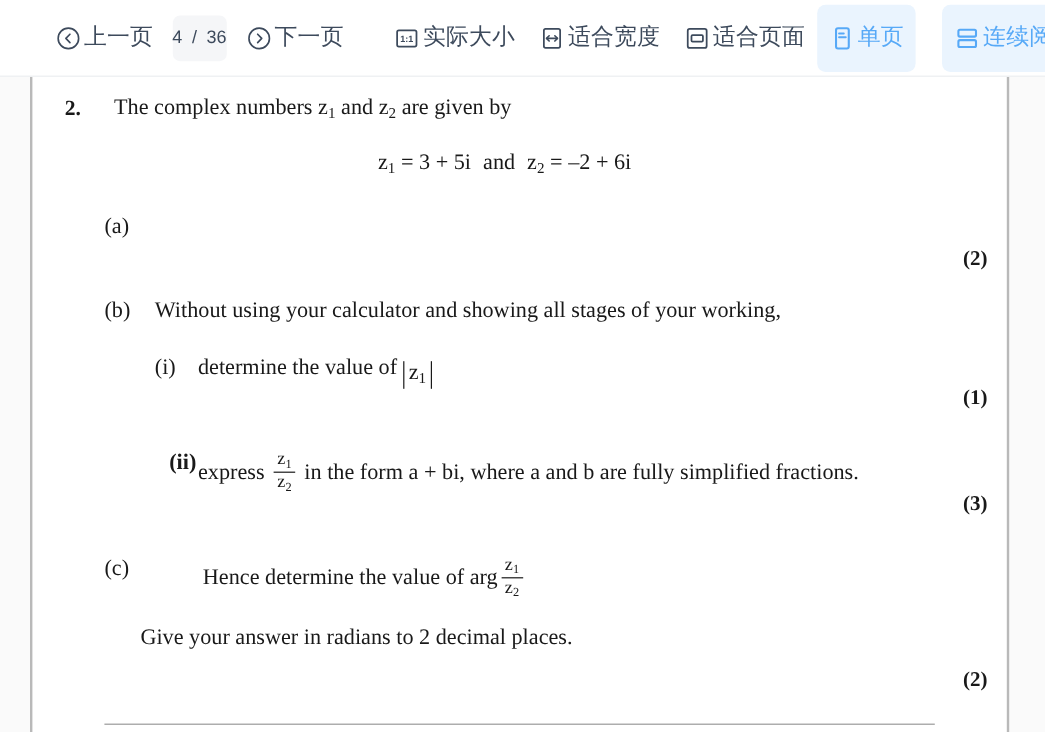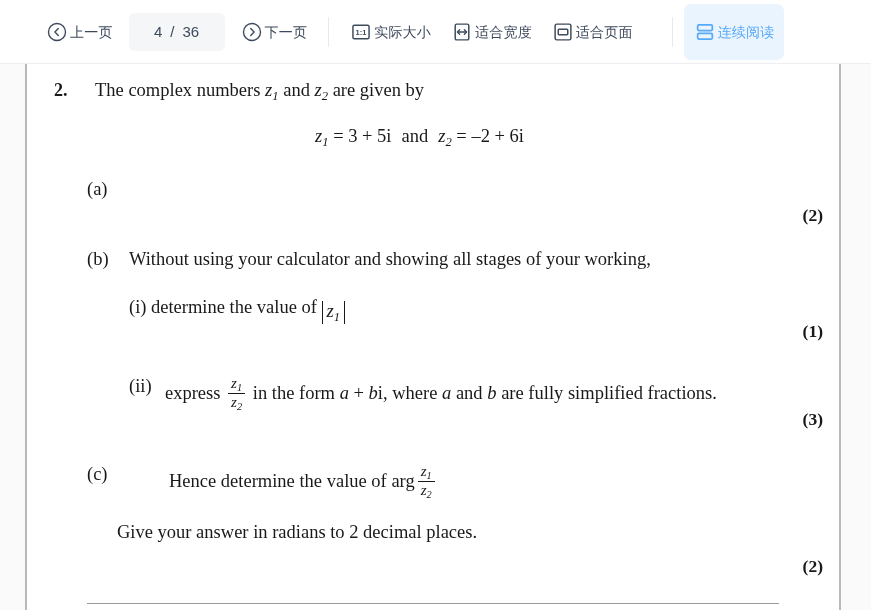--- a/index.html
+++ b/index.html
@@ -36,21 +36,21 @@
     cursor: pointer;
     color: #3d4a5c;
     user-select: none;
   }
   .tb-item.active { background: #eaf4fe; color: #57a9f7; }
   .tb-ico {
     height: 24px;
     display: flex; align-items: center; justify-content: center;
   }
   .tb-lbl {
-    font-size: 14px;
+    font-size: 19px;
     line-height: 16px;
     letter-spacing: .2px;
     white-space: nowrap;
   }
   .tb-divider {
     width: 1px; height: 30px;
     background: #e6e9ed;
     margin: 0 11px;
     align-self: center;
   }
@@ -92,21 +92,21 @@
     font-size: 18.5px;
   }
   .q-num {
     position: absolute;
     left: 27px; top: 16px;
     font-weight: bold;
     font-size: 18px;
   }
   .line { position: absolute; white-space: nowrap; }
   .bold { font-weight: normal; }
-  .ital { font-style: italic; }
+  .ital { }
   sub { font-size: .68em; vertical-align: -.28em; }
   .marks {
     position: absolute;
     font-weight: bold;
     font-size: 17.5px;
     right: 16px;
   }
   .frac {
     display: inline-block;
     vertical-align: middle;
@@ -204,20 +204,30 @@
       <svg width="22" height="22" viewBox="0 0 24 24">
         <rect x="3.4" y="3.4" width="17.2" height="17.2" rx="1.8" fill="none" stroke="#3d4a5c" stroke-width="1.6"></rect>
         <rect x="6.8" y="9.0" width="10.4" height="6.0" rx="1" fill="none" stroke="#3d4a5c" stroke-width="1.6"></rect>
       </svg>
     </span>
     <span class="tb-lbl">适合页面</span>
   </div>
 
   <div class="gap-sm"></div>
 
+  <div class="tb-item active">
+    <span class="tb-ico">
+      <svg width="22" height="22" viewBox="0 0 24 24">
+        <rect x="6.2" y="2.8" width="11.6" height="18.4" rx="1.8" fill="none" stroke="#57a9f7" stroke-width="1.9"></rect>
+        <path d="M9.0 7.6 H13.2" stroke="#57a9f7" stroke-width="1.9" stroke-linecap="round"></path>
+        <path d="M9.0 11.0 H15.0" stroke="#57a9f7" stroke-width="1.9" stroke-linecap="round"></path>
+      </svg>
+    </span>
+    <span class="tb-lbl">单页</span>
+  </div>
 
 
   <div class="tb-divider"></div>
 
   <div class="tb-item active">
     <span class="tb-ico">
       <svg width="22" height="22" viewBox="0 0 24 24">
         <rect x="4.0" y="4.2" width="16.0" height="6.2" rx="1.4" fill="none" stroke="#57a9f7" stroke-width="1.9"></rect>
         <rect x="4.0" y="13.6" width="16.0" height="6.2" rx="1.4" fill="none" stroke="#57a9f7" stroke-width="1.9"></rect>
       </svg>
@@ -238,24 +248,24 @@
 
       <span class="line" style="left:288px; top:62px;text-align:center;"><span class="ital"><span>z</span><sub>1</sub></span><span> = 3 + 5i</span><span style="padding:0 10px;">and</span><span class="ital"><span>z</span><sub>2</sub></span><span> = –2 + 6i</span></span>
 
       <span class="line" style="left:60px; top:115px;">(a)</span>
       <span class="marks" style="top:141px;">(2)</span>
 
       <span class="line" style="left:60px; top:185px;">(b)</span>
       <span class="line bold" style="left:102px; top:185px;">Without using your calculator and showing all stages of your working,</span>
 
       <span class="line" style="left:102px; top:233px;">(i)</span>
-      <span class="line" style="left:124px; top:233px;"><span>determine the value of </span><span class="abs-bar ital"><span>z</span><sub>1</sub></span></span>
+      <span class="line" style="left:138px; top:233px;"><span>determine the value of </span><span class="abs-bar ital"><span>z</span><sub>1</sub></span></span>
       <span class="marks" style="top:257px;">(1)</span>
 
-      <span class="line" style="left:102px; top:312px;">(ii)</span>
+      <span class="line" style="left:114px; top:312px;font-weight:bold;">(ii)</span>
       <span class="line" style="left:138px; top:312px;"><span>express </span><span class="frac ital"><span class="num"><span>z</span><sub>1</sub></span><span class="den"><span>z</span><sub>2</sub></span></span><span> in the form </span><span class="ital">a</span><span> + </span><span class="ital">b</span><span>i,</span><span> where </span><span class="ital">a</span><span> and </span><span class="ital">b</span><span> are fully simplified fractions.</span></span>
       <span class="marks" style="top:345px;">(3)</span>
 
       <span class="line" style="left:60px; top:400px;">(c)</span>
       <span class="line" style="left:102px; top:400px;margin-left:40px;"><span>Hence determine the value of arg</span><span class="frac ital"><span class="num"><span>z</span><sub>1</sub></span><span class="den"><span>z</span><sub>2</sub></span></span></span>
 
       <span class="line" style="left:90px; top:458px;">Give your answer in radians to 2 decimal places.</span>
       <span class="marks" style="top:492px;">(2)</span>
 
       <div class="footrule"></div>

